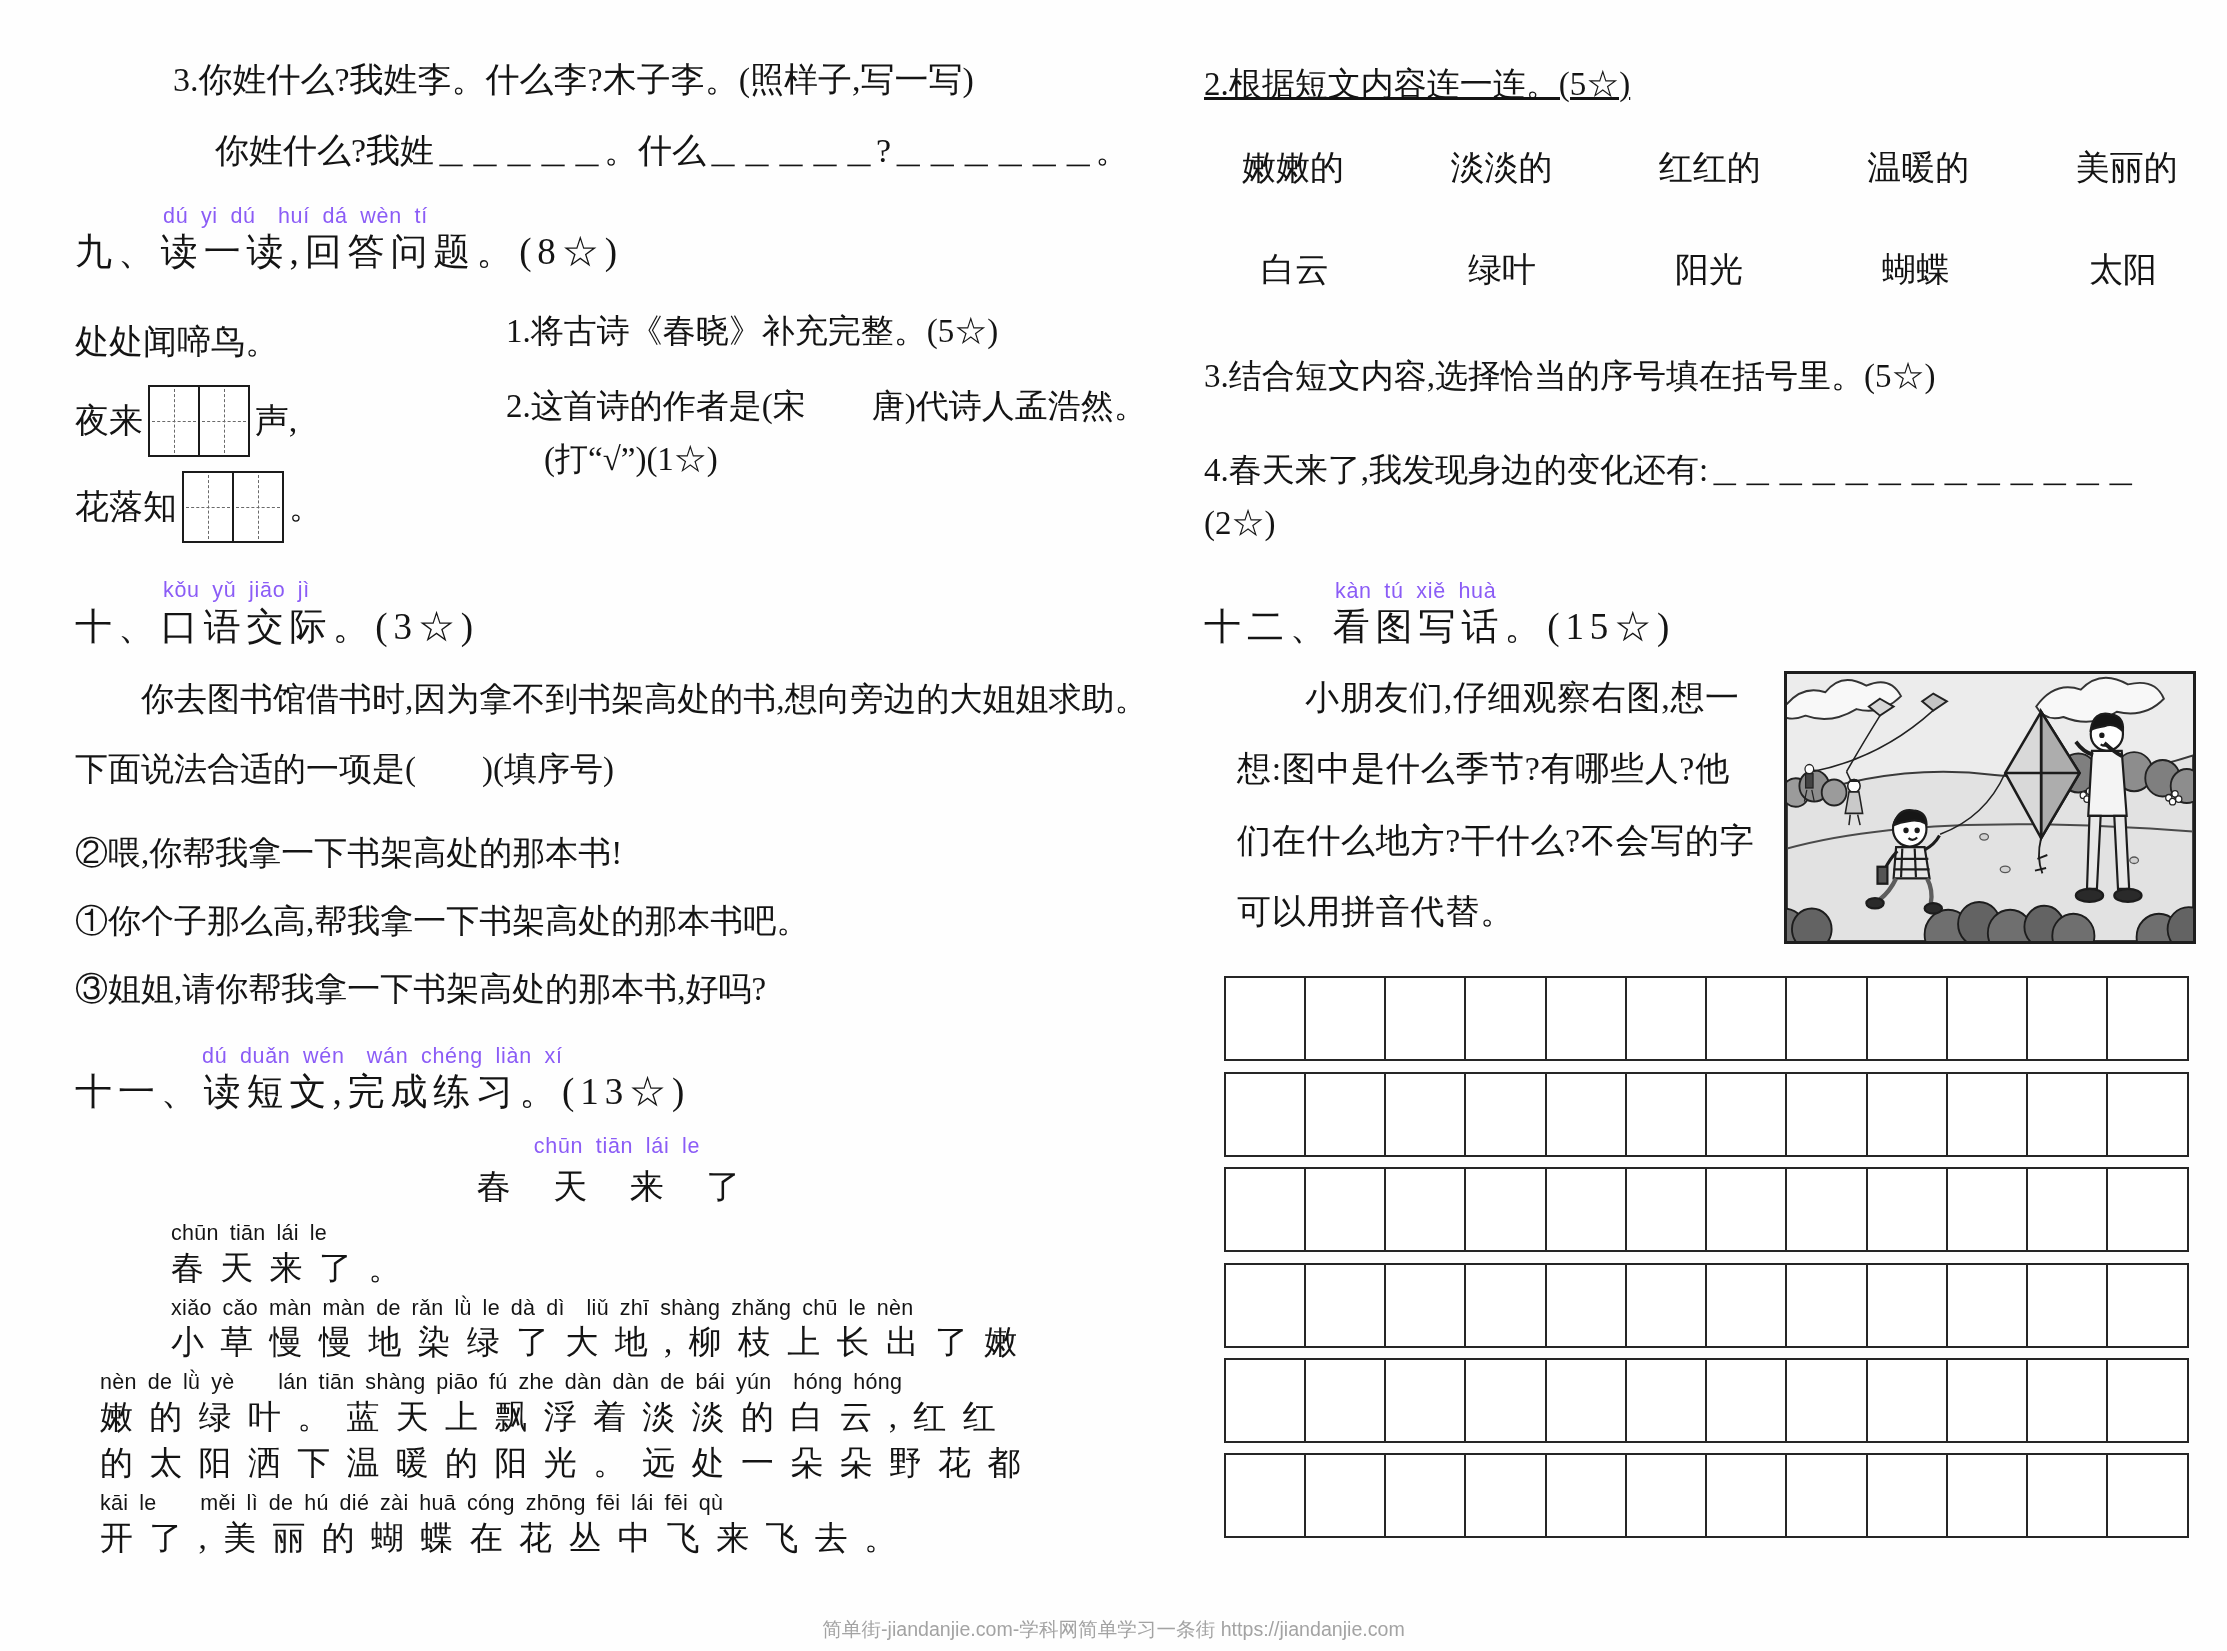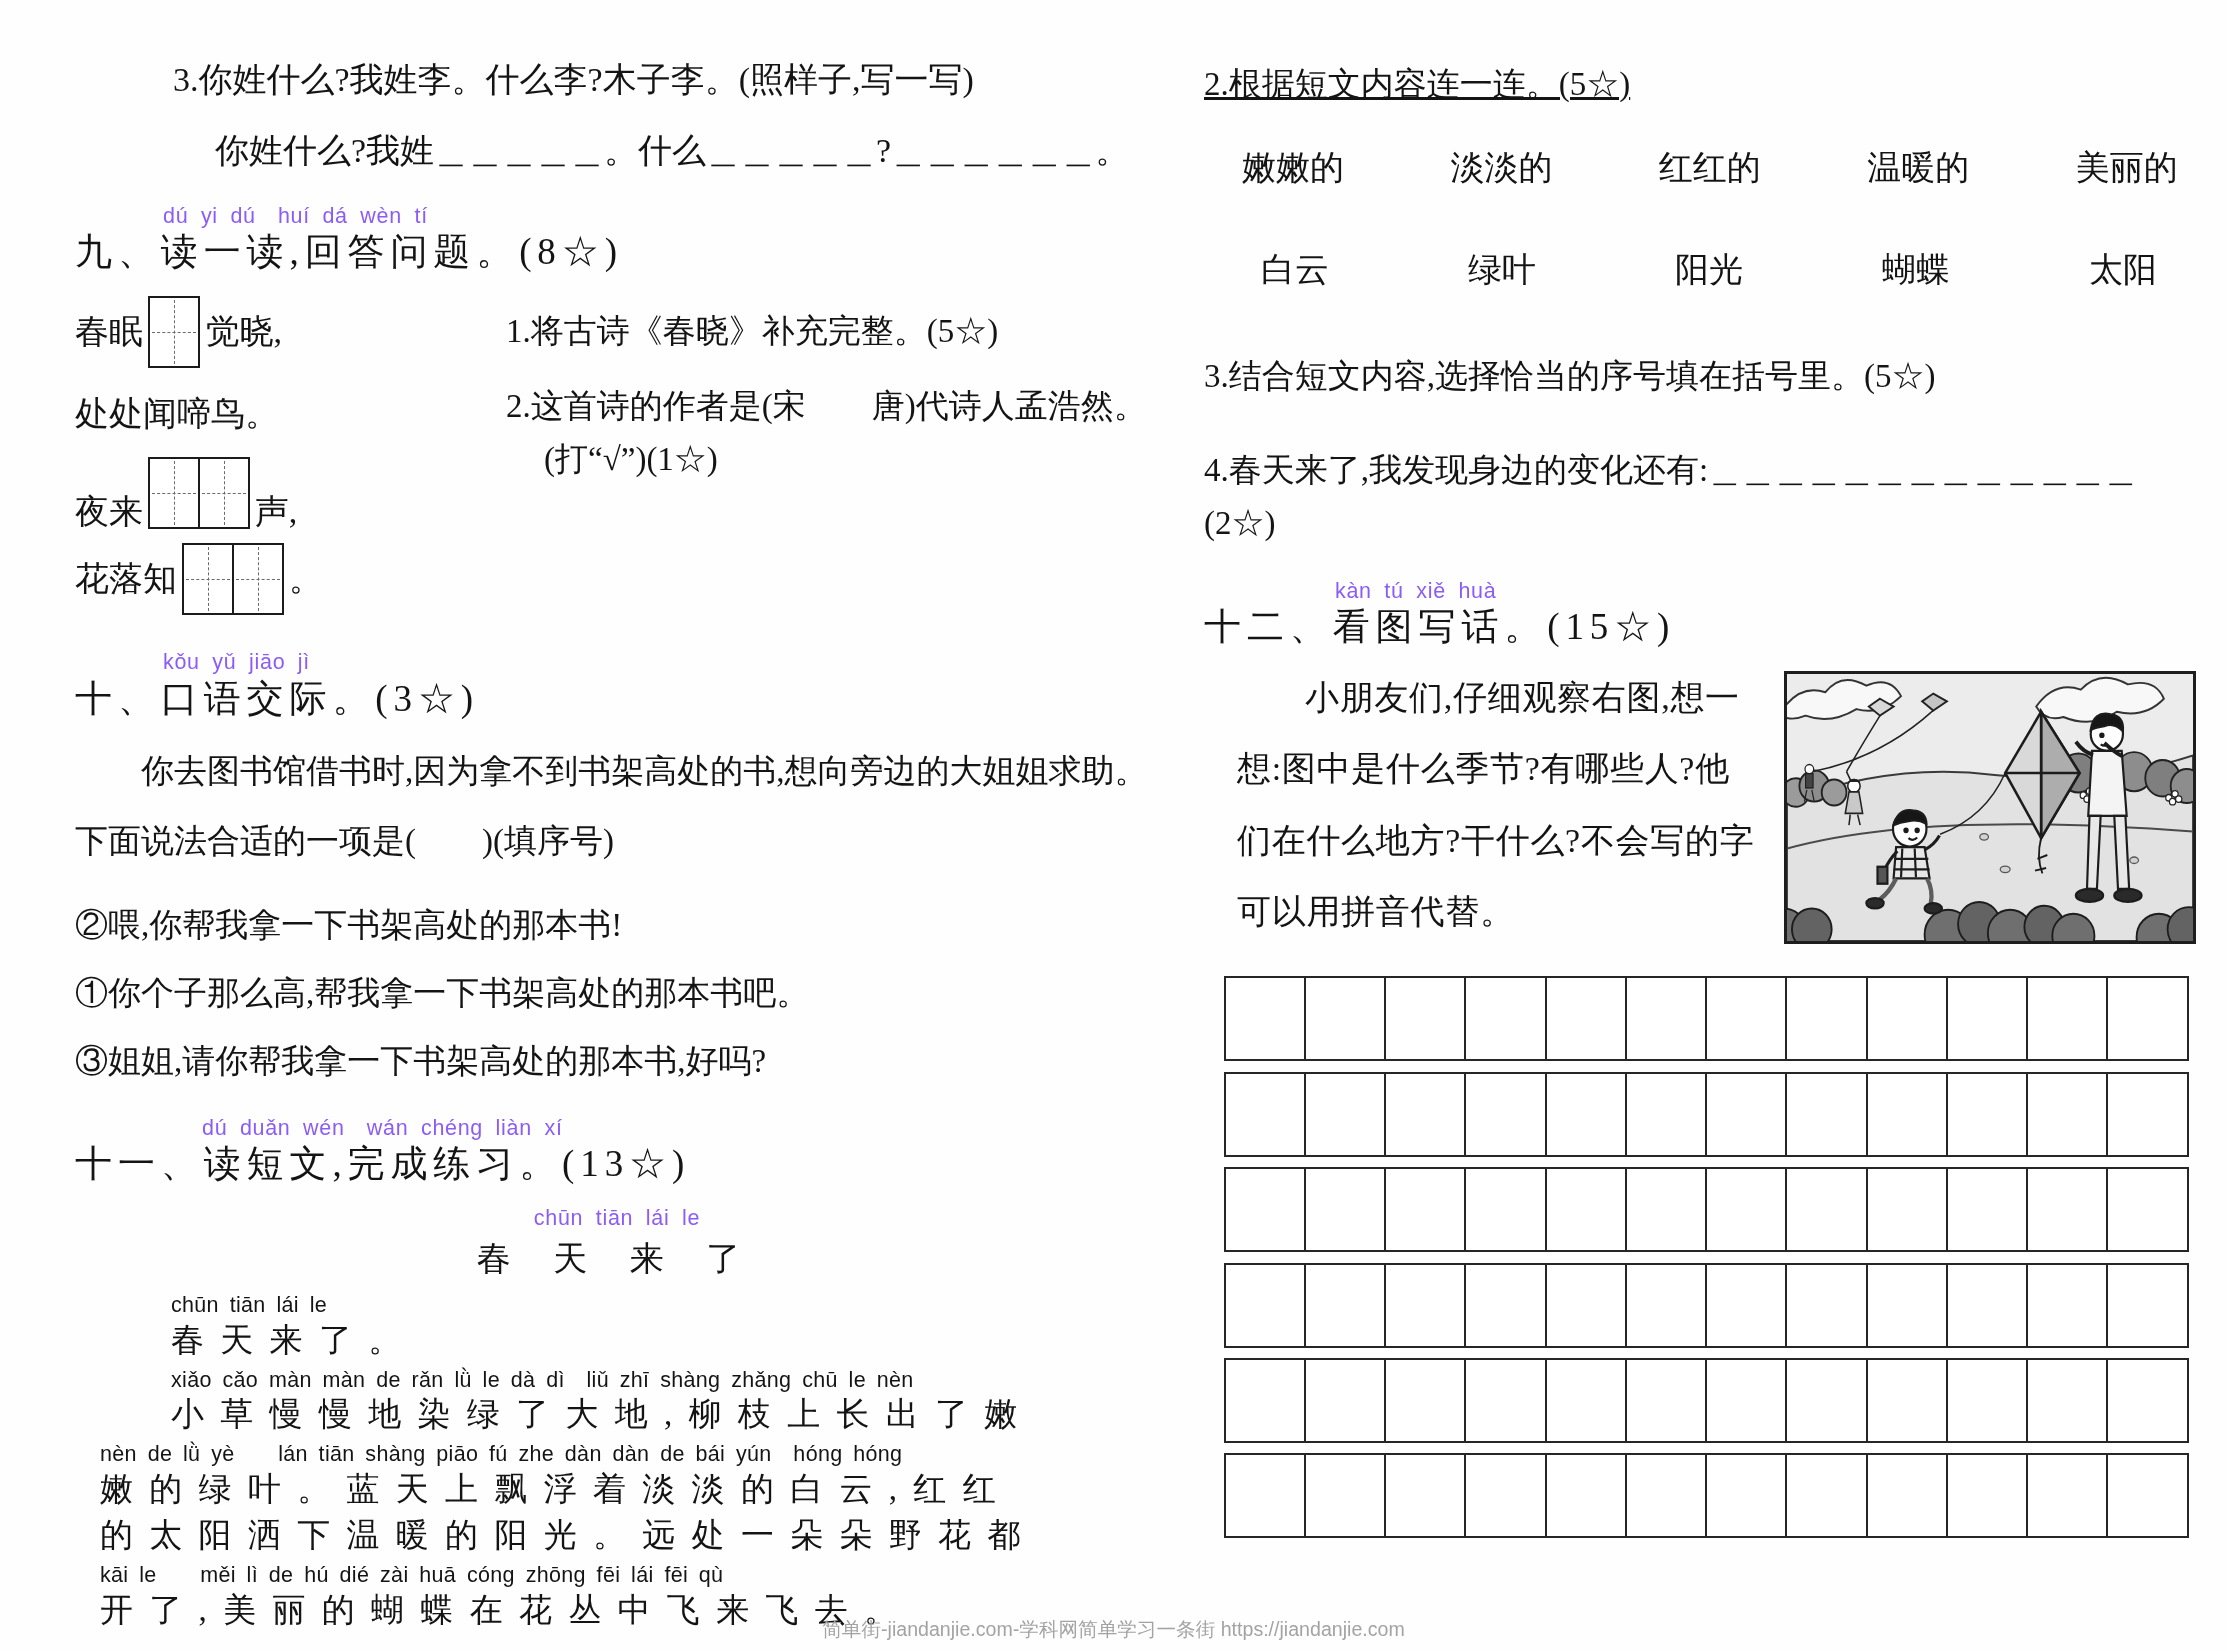--- a/index.html
+++ b/index.html
@@ -19,21 +19,21 @@
   
   .q3-1{margin-left:98px;margin-top:14.4px;}
   .q3-2{margin-left:140px;margin-top:30px;}
   .s9-py{margin-left:88px;margin-top:34px;}
   .s9-body{display:flex;margin-top:22px;}
   .poem{width:418px;flex:0 0 auto;}
   .poem-row{display:flex;align-items:center;font-size:34px;line-height:1;}
   .poem-row .pair{display:flex;margin:0 5.2px;}
   .pr1{margin-top:0;}
   .pr2{margin-top:29px;}
-  .pr3{margin-top:26px;align-items:flex-end;}
+  .pr3{margin-top:26px;}
   .pr4{margin-top:14.4px;}
   .tzg{position:relative;width:52px;height:72px;border:2.6px solid #1b1b1b;background:#fff;box-sizing:border-box;}
   .pair .tzg + .tzg{margin-left:-2.6px;}
   .tzg::before{content:"";position:absolute;left:50%;top:2px;bottom:2px;border-left:1.3px dashed #6a6a6a;}
   .tzg::after{content:"";position:absolute;top:50%;left:2px;right:2px;border-top:1.3px dashed #6a6a6a;}
   .s9-qs{flex:1;margin-left:13px;margin-top:3.9px;}
   .s9-qs .q{margin-top:22px;}
   .s9-qs .q:first-child{margin-top:5.2px;}
   .s10-py{margin-left:88px;margin-top:37px;}
   .s10-para{font-size:33px;line-height:2.12;margin-top:17px;}
@@ -79,27 +79,20 @@
   <div class="page page-left">
 
     <div class="line q3-1">3.你姓什么?我姓李。什么李?木子李。(照样子,写一写)</div>
     <div class="line q3-2">你姓什么?我姓＿＿＿＿＿。什么＿＿＿＿＿?＿＿＿＿＿＿。</div>
 
     <div class="pinyin s9-py">dú yi dú　huí dá wèn tí</div>
     <div class="heading">九、读一读,回答问题。(8☆)</div>
 
     <div class="s9-body">
       <div class="poem">
-        <div class="poem-row pr1">
-          <span>春眠</span>
-          <span class="pair">
-              <span class="tzg"></span>
-            </span>
-          <span>觉晓,</span>
-        </div>
         <div class="poem-row pr2">
           <span>处处闻啼鸟。</span>
         </div>
         <div class="poem-row pr3">
           <span>夜来</span>
           <span class="pair">
               <span class="tzg"></span>
               <span class="tzg"></span>
             </span>
           <span>声,</span>

